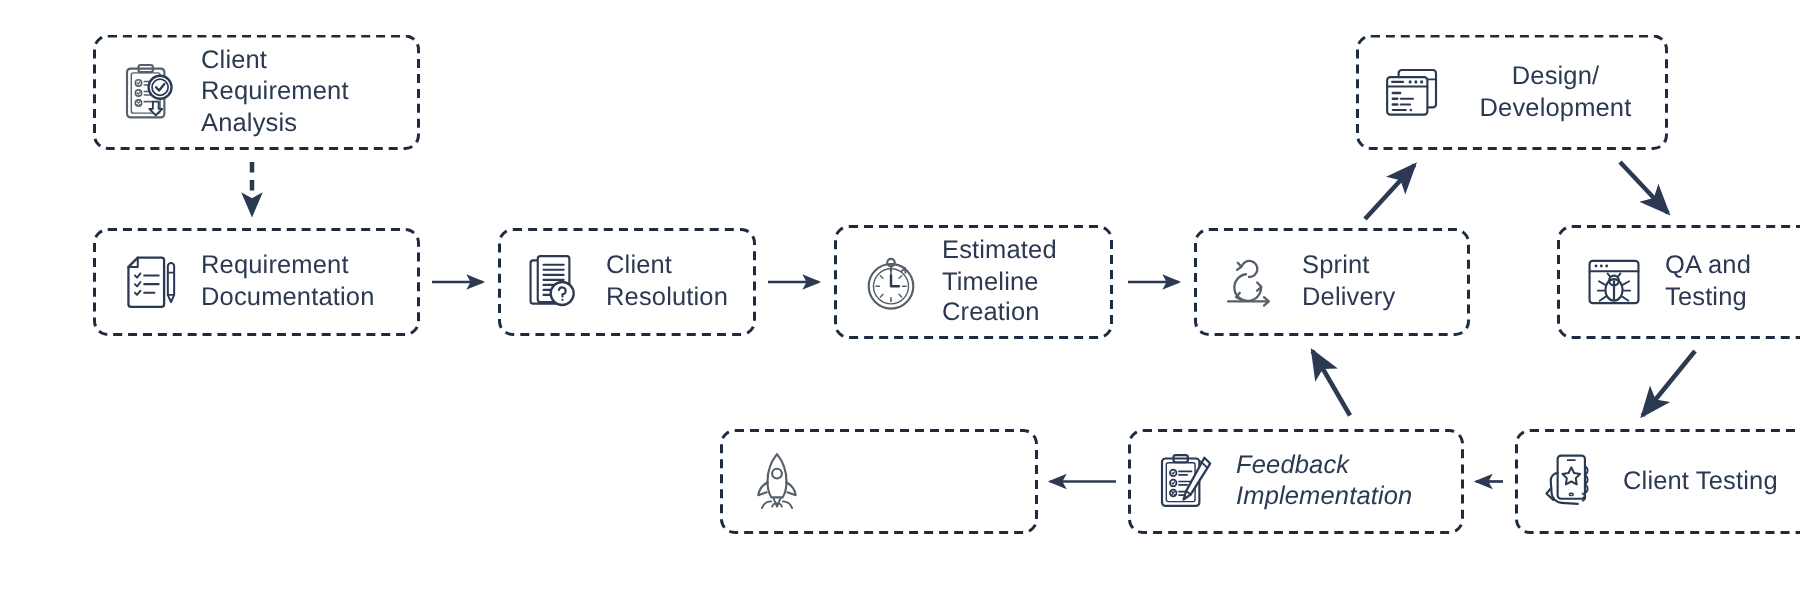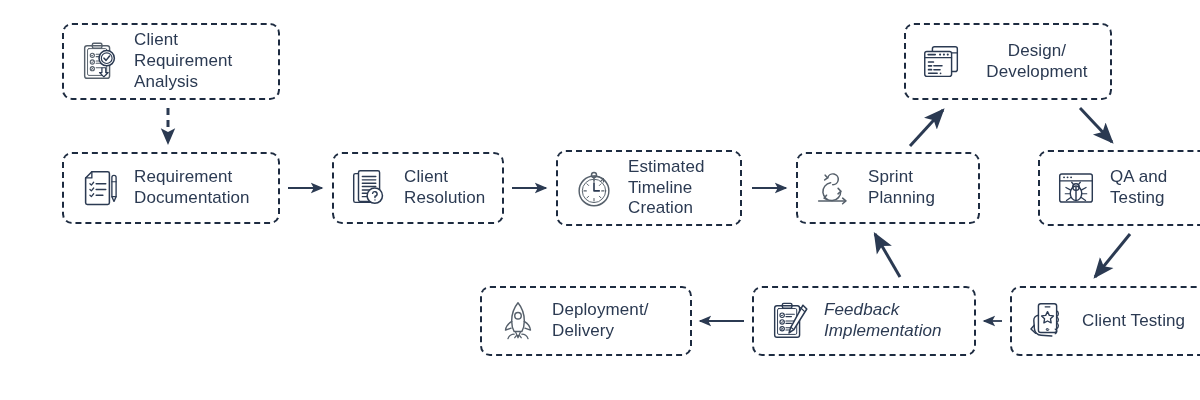--- a/index.html
+++ b/index.html
@@ -218,21 +218,21 @@
         <path d="M17.5 13.2 A5.6 5.6 0 1 1 22.6 20.5"></path>
         <path d="M14.8 10.6 L17.3 13.4 L14.3 15.6"></path>
         <path d="M31 27.5 A9.3 9.3 0 1 1 20.5 18.6"></path>
         <path d="M28.3 24.4 L31.2 27.4 L28.2 30.1"></path>
         <path d="M16.2 31.5 L13.6 34.6 L17 36.2"></path>
         <line x1="8" y1="37.5" x2="36" y2="37.5"></line>
         <path d="M33 34.6 L36.4 37.5 L33 40.4"></path>
       </svg>
     </span>
     <span class="node-label">Sprint
-Planning</span>
+Delivery</span>
   </div>
 
   <div class="node" style="left:864px; top:23px; width:208px; height:77px;text-align:center;">
     <span class="icon-wrap">
       <svg viewBox="0 0 48 48" fill="none" stroke="#2b3a52" stroke-width="1.5" stroke-linecap="round" stroke-linejoin="round">
         <rect x="14" y="8" width="26" height="26" rx="2.2" fill="#ffffff"></rect>
         <line x1="14" y1="14.5" x2="40" y2="14.5" stroke-width="1.3"></line>
         <rect x="6" y="13" width="28" height="26" rx="2.2" fill="#ffffff"></rect>
         <line x1="6" y1="19.5" x2="34" y2="19.5" stroke-width="1.3"></line>
         <line x1="9.5" y1="16.3" x2="17" y2="16.3" stroke-width="1.6"></line>
@@ -327,17 +327,15 @@
                  L20 35 C18.4 32.3 17.4 28.5 17.4 24 C17.4 17.5 19.5 10.5 24 5 Z"></path>
         <circle cx="24" cy="18.5" r="3.4"></circle>
         <path d="M17.5 24.5 C14 26.5 11.5 29.5 11 33.5 L16.8 31.5"></path>
         <path d="M30.5 24.5 C34 26.5 36.5 29.5 37 33.5 L31.2 31.5"></path>
         <path d="M21.5 35.5 L24 41.5 L26.5 35.5" stroke-width="1.3"></path>
         <path d="M13.5 42.5 C14.6 39.6 17 37.8 20 37.8" stroke-width="1.3"></path>
         <path d="M34.5 42.5 C33.4 39.6 31 37.8 28 37.8" stroke-width="1.3"></path>
         <path d="M20.6 41.5 A3.6 3.6 0 0 1 27.4 41.5" stroke-width="1.3"></path>
       </svg>
     </span>
-    <span class="node-label">Deployment/
-Delivery</span>
   </div>
 
 </div>
 
 </body></html>

